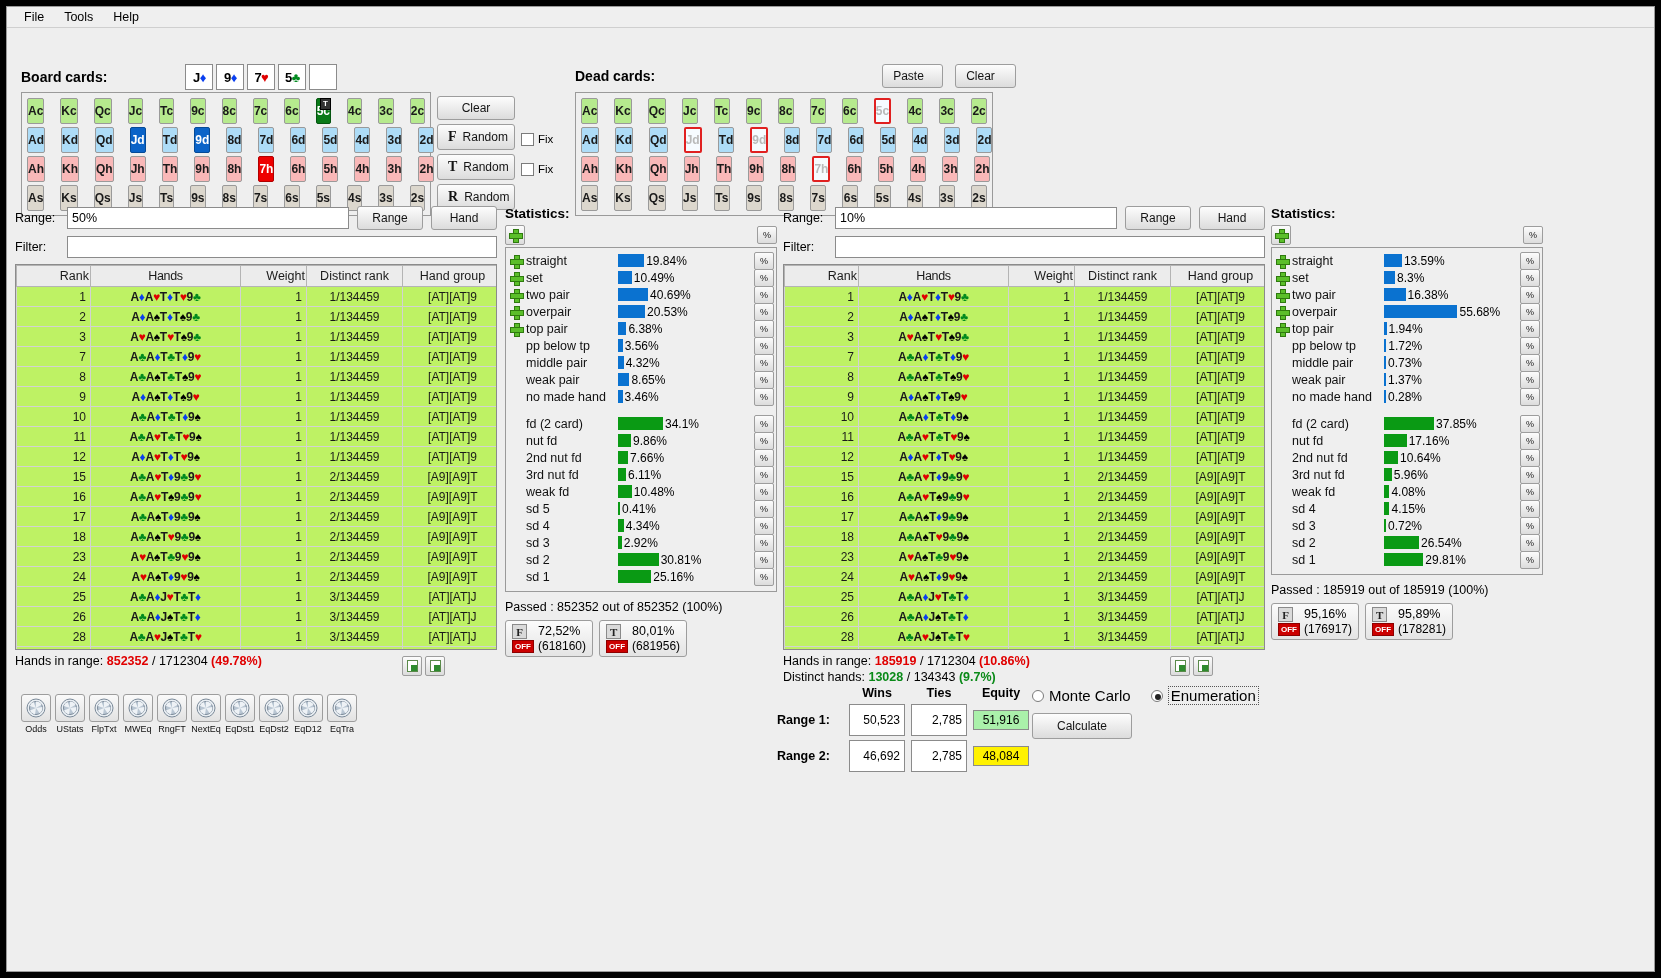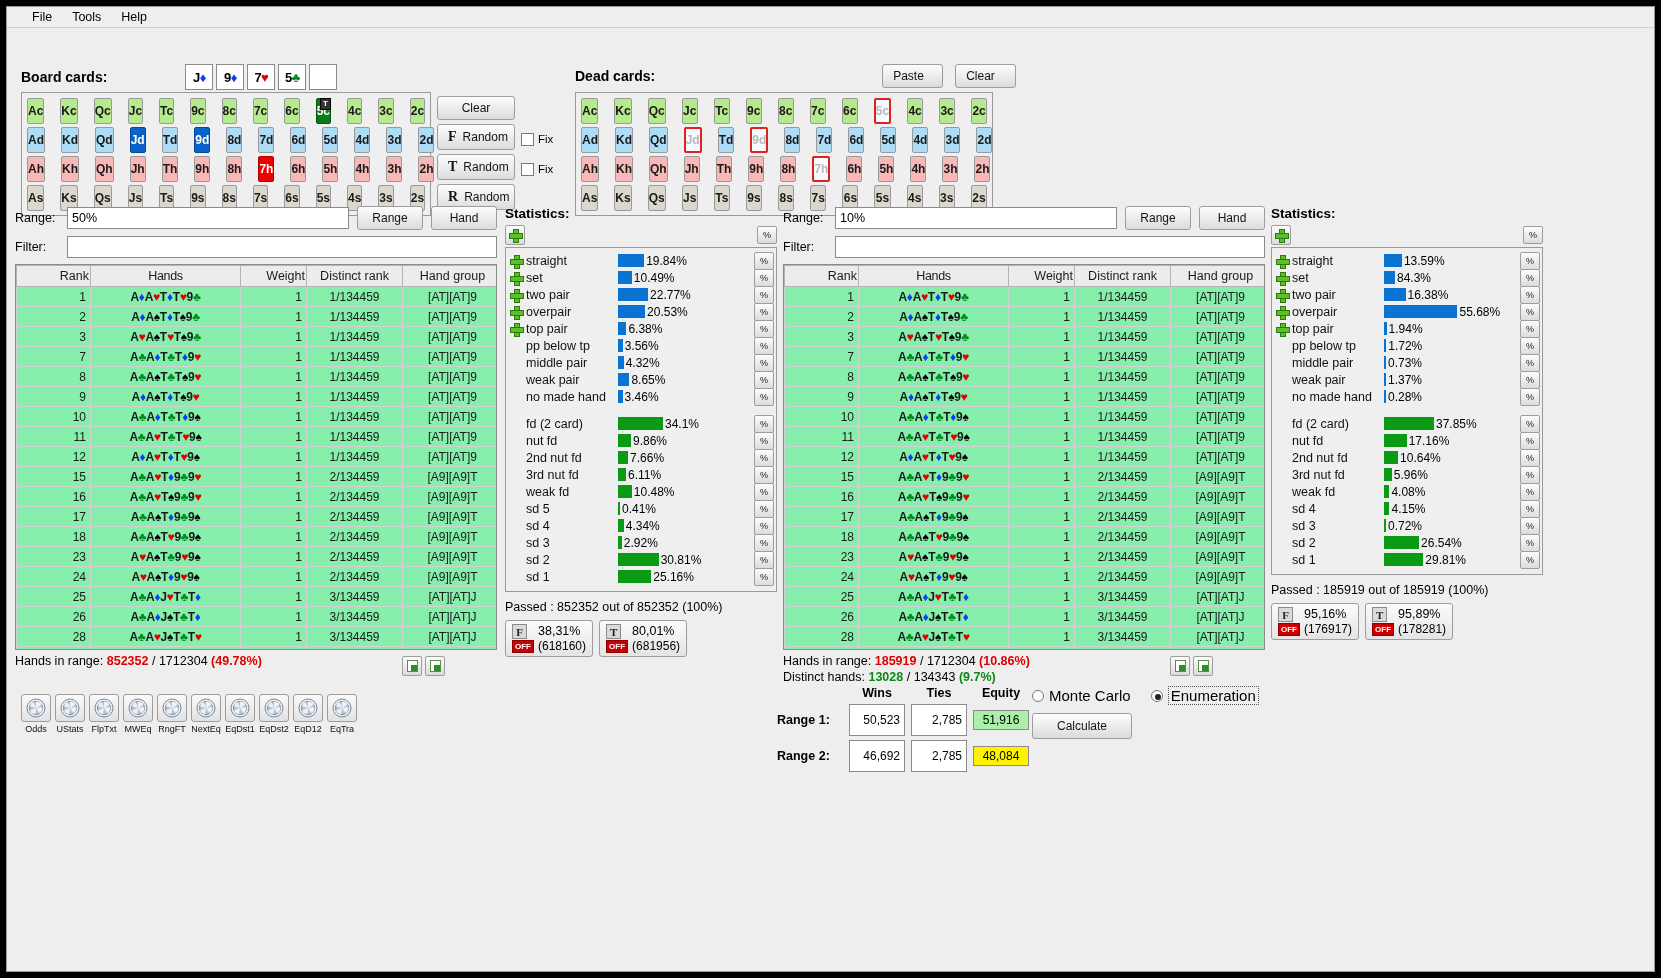--- a/index.html
+++ b/index.html
@@ -13,21 +13,21 @@
     overflow:hidden;
   }
   .app {
     position:absolute; left:6px; top:6px; width:1649px; height:966px;
     background:#eeeeee;
     border:1px solid #9a9a9a;
   }
   
   .menubar {
     height:21px; background:#efefef; border-bottom:1px solid #cfcfcf;
-    display:flex; align-items:center; padding-left:16px; gap:2px;
+    display:flex; align-items:center; padding-left:8px; gap:2px;
   }
   .menu-item { padding:3px 9px; font-size:12.5px; cursor:default; }
 
   
   .toprow { position:relative; height:178px; }
 
   .panel-label { font-weight:bold; font-size:14px; }
 
   .board-head { position:absolute; left:14px; top:36px; display:flex; align-items:center; }
   .board-head .panel-label { margin-right:78px; }
@@ -101,21 +101,21 @@
 
   .rrow { display:flex; align-items:center; gap:8px; margin-bottom:6px; }
   .rlbl { width:44px; font-size:12.5px; font-weight:normal; }
   .rinput {
     flex:1; height:22px; border:1px solid #8b8b8b; background:#fff;
     font-size:12.5px; padding:2px 4px; font-family:"Liberation Sans", sans-serif;
   }
   .rbtn { width:66px; text-align:center; }
 
   .table-wrap {
-    border:1px solid #8b8b8b; background:#86efac; position:relative;
+    border:1px solid #8b8b8b; background:#bef264; position:relative;
     height:386px; overflow:hidden; display:flex;
   }
   table.hands { border-collapse:collapse; width:100%; font-size:12px; table-layout:fixed; }
   table.hands th {
     background:#ececec; border:1px solid #b4b4b4; font-weight:normal;
     height:21px; font-size:12.5px; color:#1a1a1a;
   }
   table.hands td {
     border:1px solid #d2d2d2; height:20px; padding:0 4px;
     white-space:nowrap; overflow:hidden; color:#1a1a1a;
@@ -640,21 +640,21 @@
             </span>
             <span class="pctbtn">%</span>
           </div>
           <div class="srow">
             <span class="sp">
               <span class="plus-glyph"></span>
             </span>
             <span class="slbl">two pair</span>
             <span class="barzone">
               <span class="bar" style="width:30.0564px"></span>
-              <span class="barval">22.77%</span>
+              <span class="barval">40.69%</span>
             </span>
             <span class="pctbtn">%</span>
           </div>
           <div class="srow">
             <span class="sp">
               <span class="plus-glyph"></span>
             </span>
             <span class="slbl">overpair</span>
             <span class="barzone">
               <span class="bar" style="width:27.099600000000002px"></span>
@@ -803,21 +803,21 @@
         </div>
       <div class="passed-line">Passed : 852352 out of 852352 (100%)</div>
       <div style="position:relative;height:34px;margin-top:6px;">
         <div class="eqchips" id="eqchips-left">
             <div class="eqchip">
               <div class="col2">
                 <span class="kbadge">F</span>
                 <span class="offbadge">OFF</span>
               </div>
               <div class="col2">
-                <span class="eqpct">38,31%</span>
+                <span class="eqpct">72,52%</span>
                 <span class="eqcount">(618160)</span>
               </div>
             </div>
             <div class="eqchip">
               <div class="col2">
                 <span class="kbadge">T</span>
                 <span class="offbadge">OFF</span>
               </div>
               <div class="col2">
                 <span class="eqpct">80,01%</span>
@@ -1034,21 +1034,21 @@
             </span>
             <span class="pctbtn">%</span>
           </div>
           <div class="srow">
             <span class="sp">
               <span class="plus-glyph"></span>
             </span>
             <span class="slbl">set</span>
             <span class="barzone">
               <span class="bar" style="width:10.956000000000001px"></span>
-              <span class="barval">84.3%</span>
+              <span class="barval">8.3%</span>
             </span>
             <span class="pctbtn">%</span>
           </div>
           <div class="srow">
             <span class="sp">
               <span class="plus-glyph"></span>
             </span>
             <span class="slbl">two pair</span>
             <span class="barzone">
               <span class="bar" style="width:21.6216px"></span>

